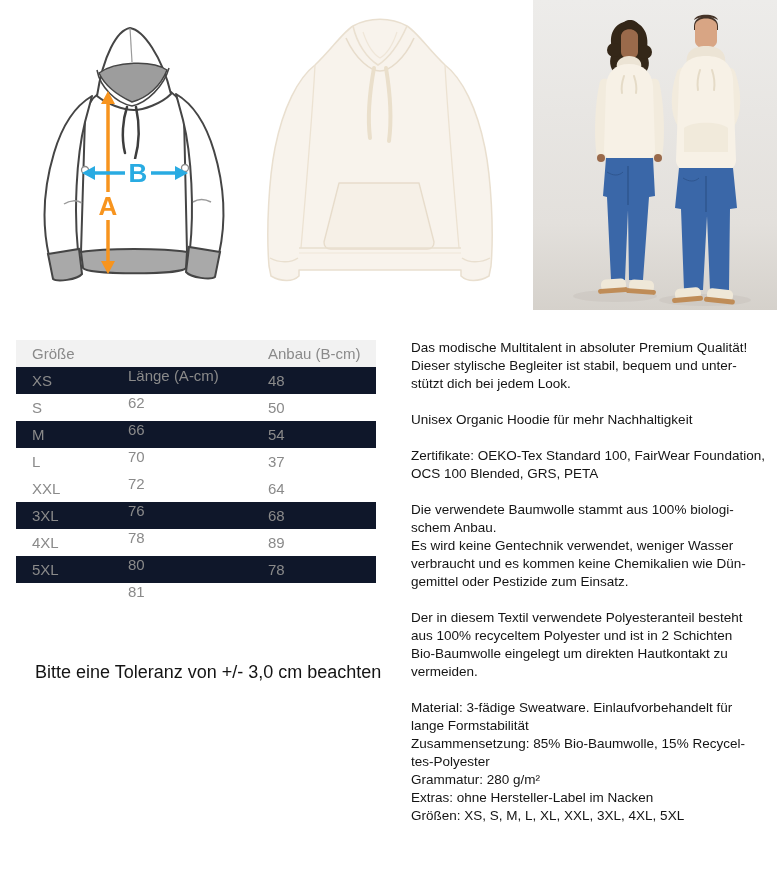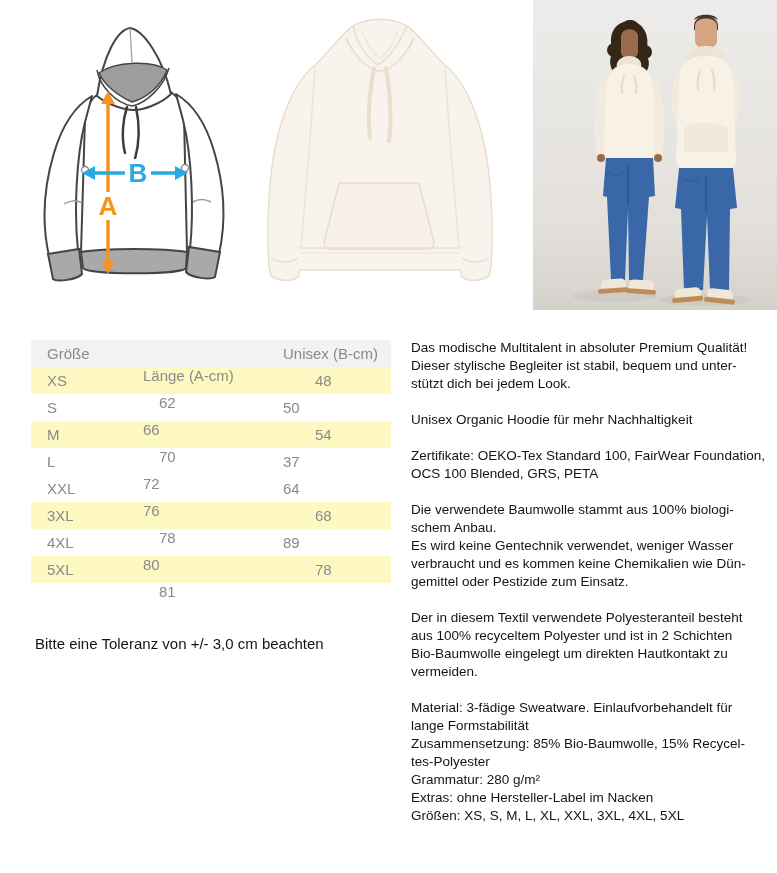--- a/index.html
+++ b/index.html
@@ -7,30 +7,30 @@
        font-family:"Liberation Sans", sans-serif;-webkit-font-smoothing:antialiased;}
   .abs{position:absolute;}
 
   
   .diagram-wrap{left:35px;top:18px;width:205px;height:280px;}
   .product-wrap{left:253px;top:8px;width:254px;height:302px;}
   .models-wrap{left:533px;top:0px;width:244px;height:310px;}
   svg{display:block;}
 
   
-  .size-table{left:31px;top:340px;width:360px;font-size:15px;color:#8a8a8a;}
+  .size-table{left:16px;top:340px;width:360px;font-size:15px;color:#8a8a8a;}
   .st-row{display:flex;height:27px;align-items:center;}
   .st-row > div{white-space:nowrap;overflow:hidden;}
   .st-row > div:nth-child(1){width:96px;padding-left:16px;}
   .st-row > div:nth-child(2){width:140px;margin-top:44px;}
   .st-row > div:nth-child(3){flex:1;}
   .st-header{background:#f2f2f2;color:#8a8a8a;}
-  .st-row.alt{background:#fef9c3;gap:16px;}
-
-  .tolerance-note{left:35px;top:635px;font-size:15px;color:#141414;}
+  .st-row.alt{background:#0f172a;}
+
+  .tolerance-note{left:35px;top:662px;font-size:18px;color:#141414;}
 
   
   .description{left:411px;top:339px;width:369px;color:#141414;
                font-size:13.5px;line-height:18px;}
   .description p{margin:0 0 18px 0;white-space:pre-line;}
 </style>
 </head>
 <body>
 
 <div class="abs diagram-wrap">
@@ -166,21 +166,21 @@
         <rect x="171" y="298" width="31" height="5" rx="2.5" fill="#bf8c57" transform="rotate(6 186 300)"></rect>
       </g>
     </g>
   </svg>
 </div>
 
 <div class="abs size-table">
   <div class="st-row st-header">
     <div>Größe</div>
     <div>Länge (A-cm)</div>
-    <div>Unisex (B-cm)</div>
+    <div>Anbau (B-cm)</div>
   </div>
   <div class="st-row alt">
     <div>XS</div>
     <div>62</div>
     <div>48</div>
   </div>
   <div class="st-row">
     <div>S</div>
     <div>66</div>
     <div>50</div>

